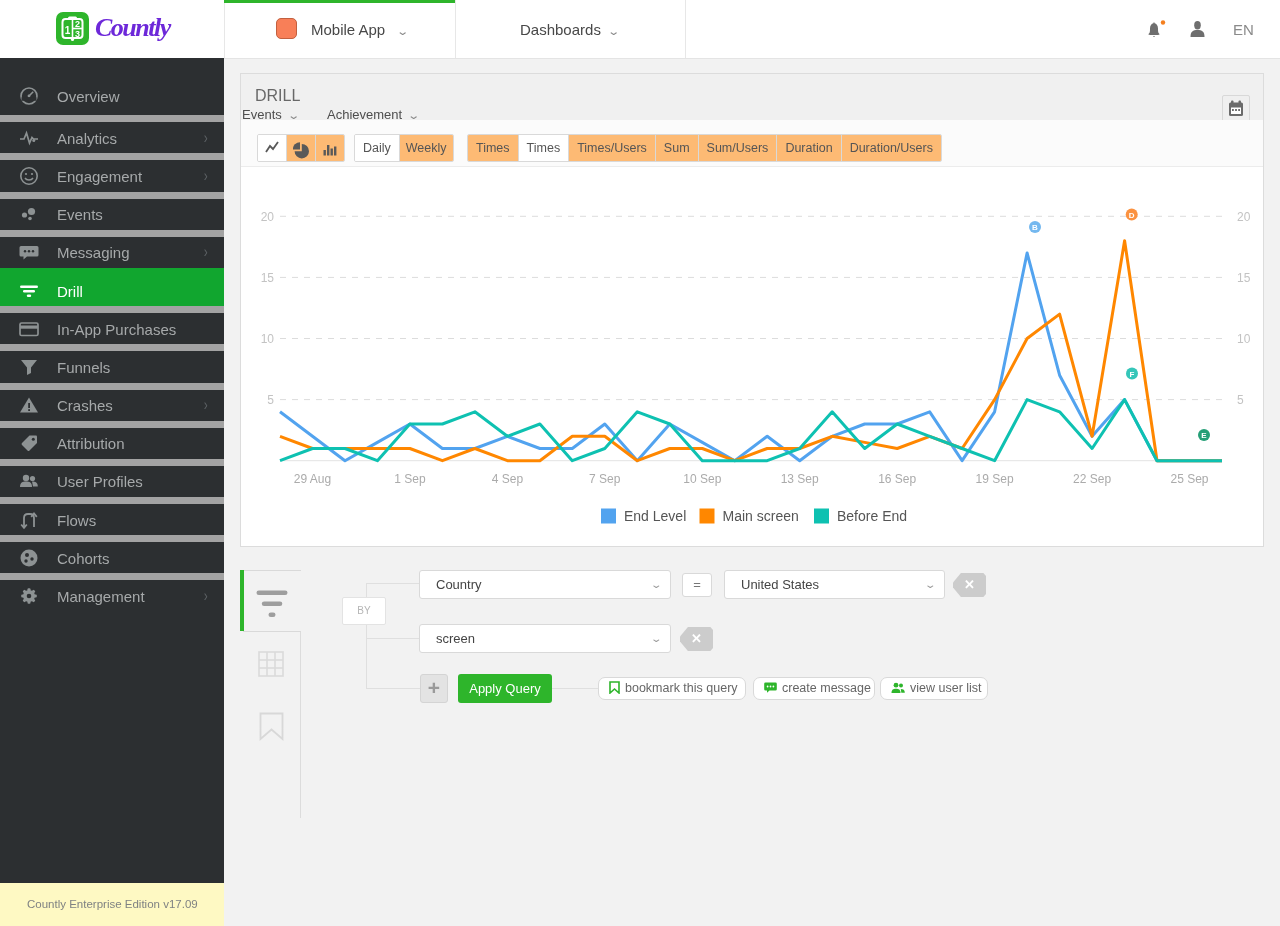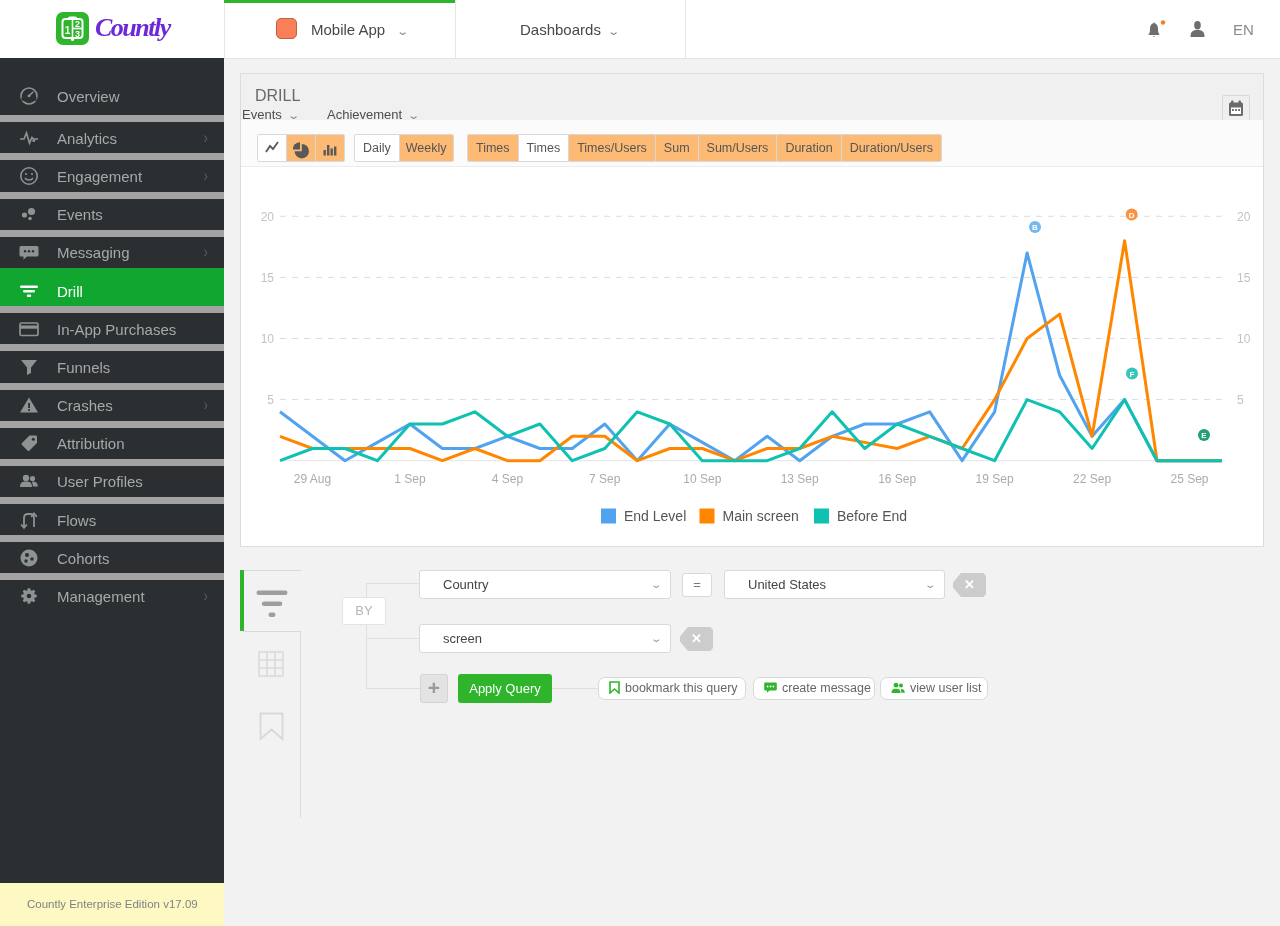--- a/index.html
+++ b/index.html
@@ -41,22 +41,22 @@
 .btngroup .cell.sel { background:#fff; }
 
 #dategroup { position:absolute; left:651px; top:22px; display:flex; border:1px solid #d9d9d9; border-radius:2px; height:23px; overflow:hidden; }
 #dategroup .cell { height:21px; line-height:21px; font-size:13px; color:#555; background:#eaeaea; border-left:1px solid #d9d9d9; padding:0; text-align:center; }
 #dategroup .cell.fc { border-left:none; }
 #dategroup .cell.sel { background:#fff; }
 #calbtn { position:absolute; left:981px; top:21px; width:28px; height:28px; background:#efefef; border:1px solid #d8d8d8; border-radius:2px; }
 
 
 .qline { position:absolute; background:#dfdfdf; }
-#byb { position:absolute; left:342px; top:597px; width:44px; height:28px; background:#fff; border:1px solid #e3e3e3; border-radius:2px; text-align:center; line-height:26px; font-size:13px; color:#b5b5b5; }
-.qsel { position:absolute; height:29px; background:#fff; border:1px solid #d9d9d9; border-radius:3px; font-size:13px; color:#444; line-height:27px; padding-left:23px; }
+#byb { position:absolute; left:342px; top:597px; width:44px; height:28px; background:#fff; border:1px solid #e3e3e3; border-radius:2px; text-align:center; line-height:26px; font-size:10px; color:#b5b5b5; }
+.qsel { position:absolute; height:29px; background:#fff; border:1px solid #d9d9d9; border-radius:3px; font-size:13px; color:#444; line-height:27px; padding-left:16px; }
 .qsel .sarr { position:absolute; right:10px; top:0; color:#999; font-size:10px; transform:scaleX(1.5); }
 #eqbox { position:absolute; left:682px; top:573px; width:30px; height:24px; background:#fff; border:1px solid #d9d9d9; border-radius:3px; text-align:center; line-height:22px; color:#777; font-size:13px; }
 .xbtn { position:absolute; width:33px; height:24px; background:#cccccc; color:#fff; text-align:center; line-height:24px; font-size:13px; font-weight:bold; clip-path:polygon(24% 0, 92% 0, 100% 12%, 100% 88%, 92% 100%, 24% 100%, 0 60%, 0 40%); }
 #plusbtn { position:absolute; left:420px; top:674px; width:28px; height:29px; background:#e3e3e3; border:1px solid #d4d4d4; border-radius:3px; color:#9a9a9a; text-align:center; line-height:26px; font-size:21px; font-weight:bold; }
 #applybtn { position:absolute; left:458px; top:674px; width:94px; height:29px; background:#2eb52b; border-radius:3px; color:#fff; text-align:center; line-height:29px; font-size:13px; }
 .qbtn { position:absolute; top:677px; height:23px; background:#fff; border:1px solid #d9d9d9; border-radius:7px; font-size:12.5px; color:#666; line-height:21px; padding:0 10px; white-space:nowrap; }
 .qbtn svg { vertical-align:-2px; margin-right:5px; }
 </style>
 </head>
 <body>

